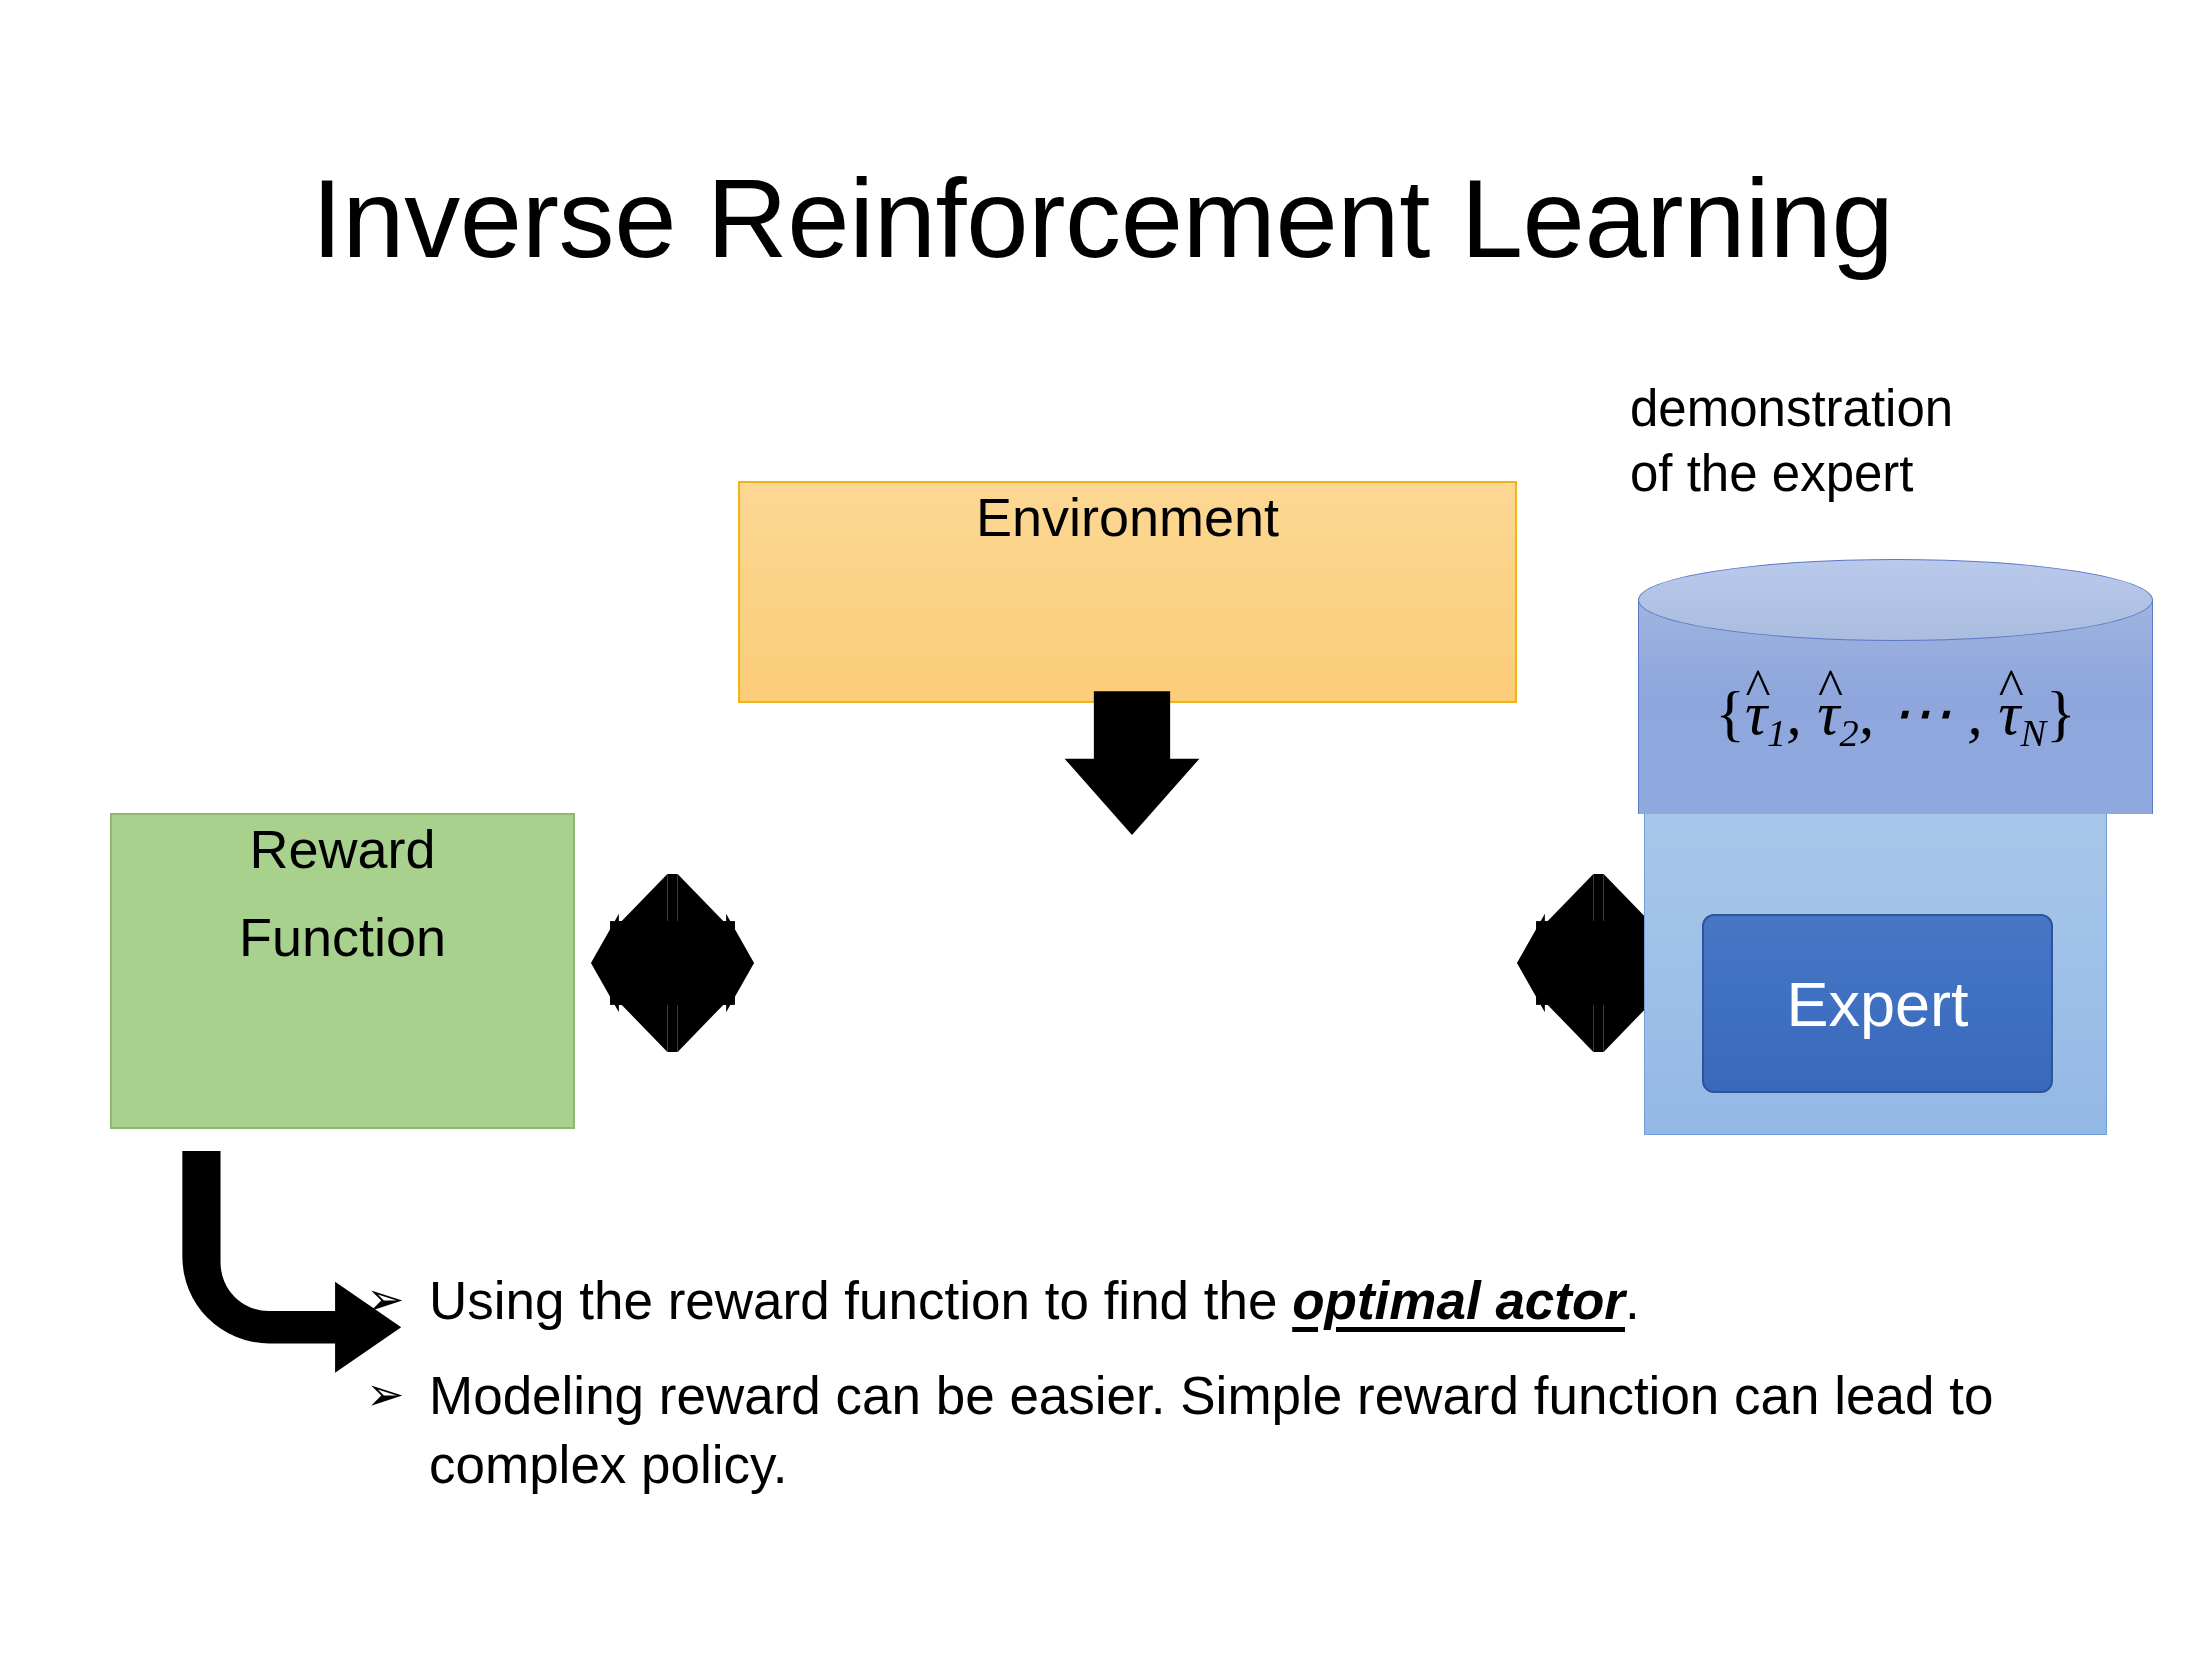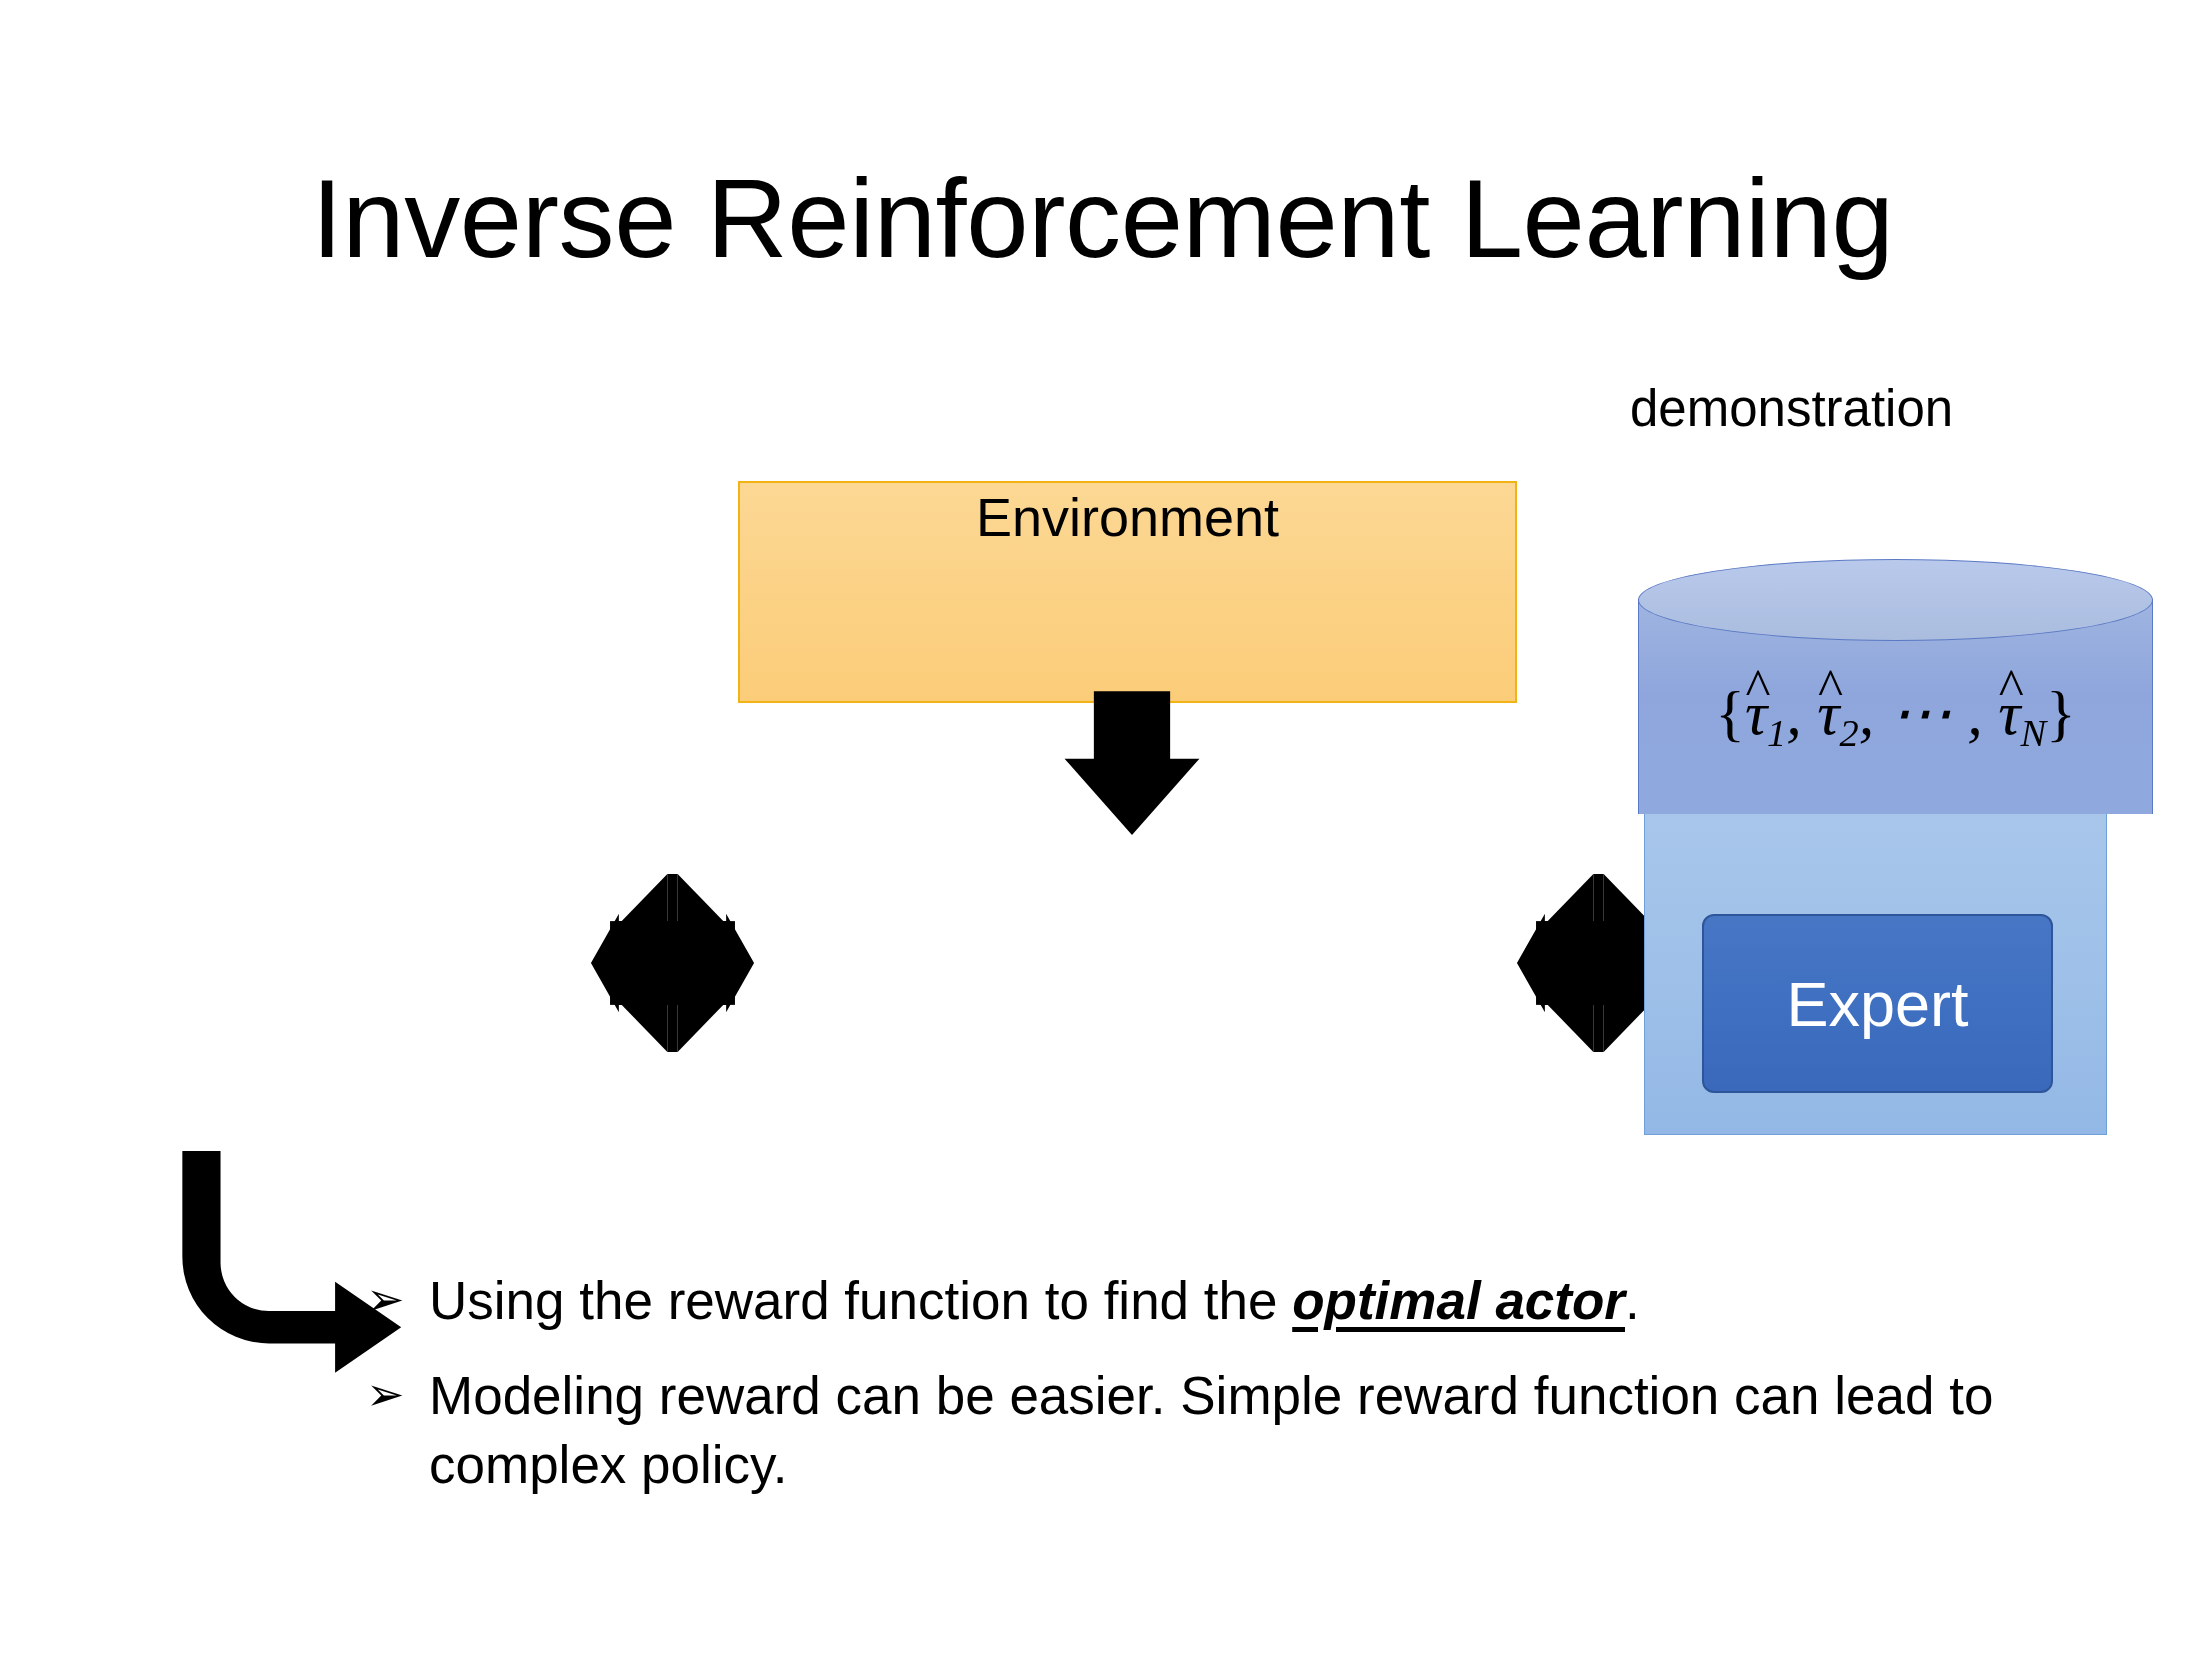--- a/index.html
+++ b/index.html
@@ -232,20 +232,26 @@
   <div id="title">Inverse Reinforcement Learning</div>
 
   <div class="box" id="env-box">
     <span>Environment</span>
   </div>
 
   <svg id="arrow-env-rl" class="arrow-svg" width="176" height="147" viewBox="0 0 240 200">
     <polygon points="68,0 172,0 172,92 212,92 120,196 28,92 68,92" fill="#000000"></polygon>
   </svg>
 
+  <div class="box" id="reward-box">
+    <span class="stack">
+      <span>Reward</span>
+      <span class="l2">Function</span>
+    </span>
+  </div>
 
   <svg id="quad-left" class="arrow-svg" width="169" height="184" viewBox="0 0 230 250">
     <polygon points="108,4 108,68 42,68 42,58 4,125 42,192 42,182 108,182 108,246
                      122,246 122,182 188,182 188,192 226,125 188,58 188,68 122,68 122,4" fill="#000000"></polygon>
     <polygon points="108,4 42,72 108,72" fill="#000000"></polygon>
     <polygon points="122,4 188,72 122,72" fill="#000000"></polygon>
     <polygon points="108,246 42,178 108,178" fill="#000000"></polygon>
     <polygon points="122,246 188,178 122,178" fill="#000000"></polygon>
     <rect x="30" y="68" width="170" height="114" fill="#000000"></rect>
   </svg>
@@ -256,20 +262,21 @@
                      122,246 122,182 188,182 188,192 226,125 188,58 188,68 122,68 122,4" fill="#000000"></polygon>
     <polygon points="108,4 42,72 108,72" fill="#000000"></polygon>
     <polygon points="122,4 188,72 122,72" fill="#000000"></polygon>
     <polygon points="108,246 42,178 108,178" fill="#000000"></polygon>
     <polygon points="122,246 188,178 122,178" fill="#000000"></polygon>
     <rect x="30" y="68" width="170" height="114" fill="#000000"></rect>
   </svg>
 
   <div id="demo-caption">
     <span>demonstration</span>
+    <span>of the expert</span>
   </div>
 
   <div id="expert-panel"></div>
 
   <div id="cylinder">
     <div class="bottom"></div>
     <div class="body"></div>
     <div class="top"></div>
     <div id="cyl-formula">
       <span class="brace">{</span><span class="hatted"><span class="hat">^</span><span>τ</span></span><span class="sub">1</span><span>,</span>&nbsp;<span class="hatted"><span class="hat">^</span><span>τ</span></span><span class="sub">2</span><span>, ⋯ ,</span>&nbsp;<span class="hatted"><span class="hat">^</span><span>τ</span></span><span class="sub">N</span><span class="brace">}</span>

